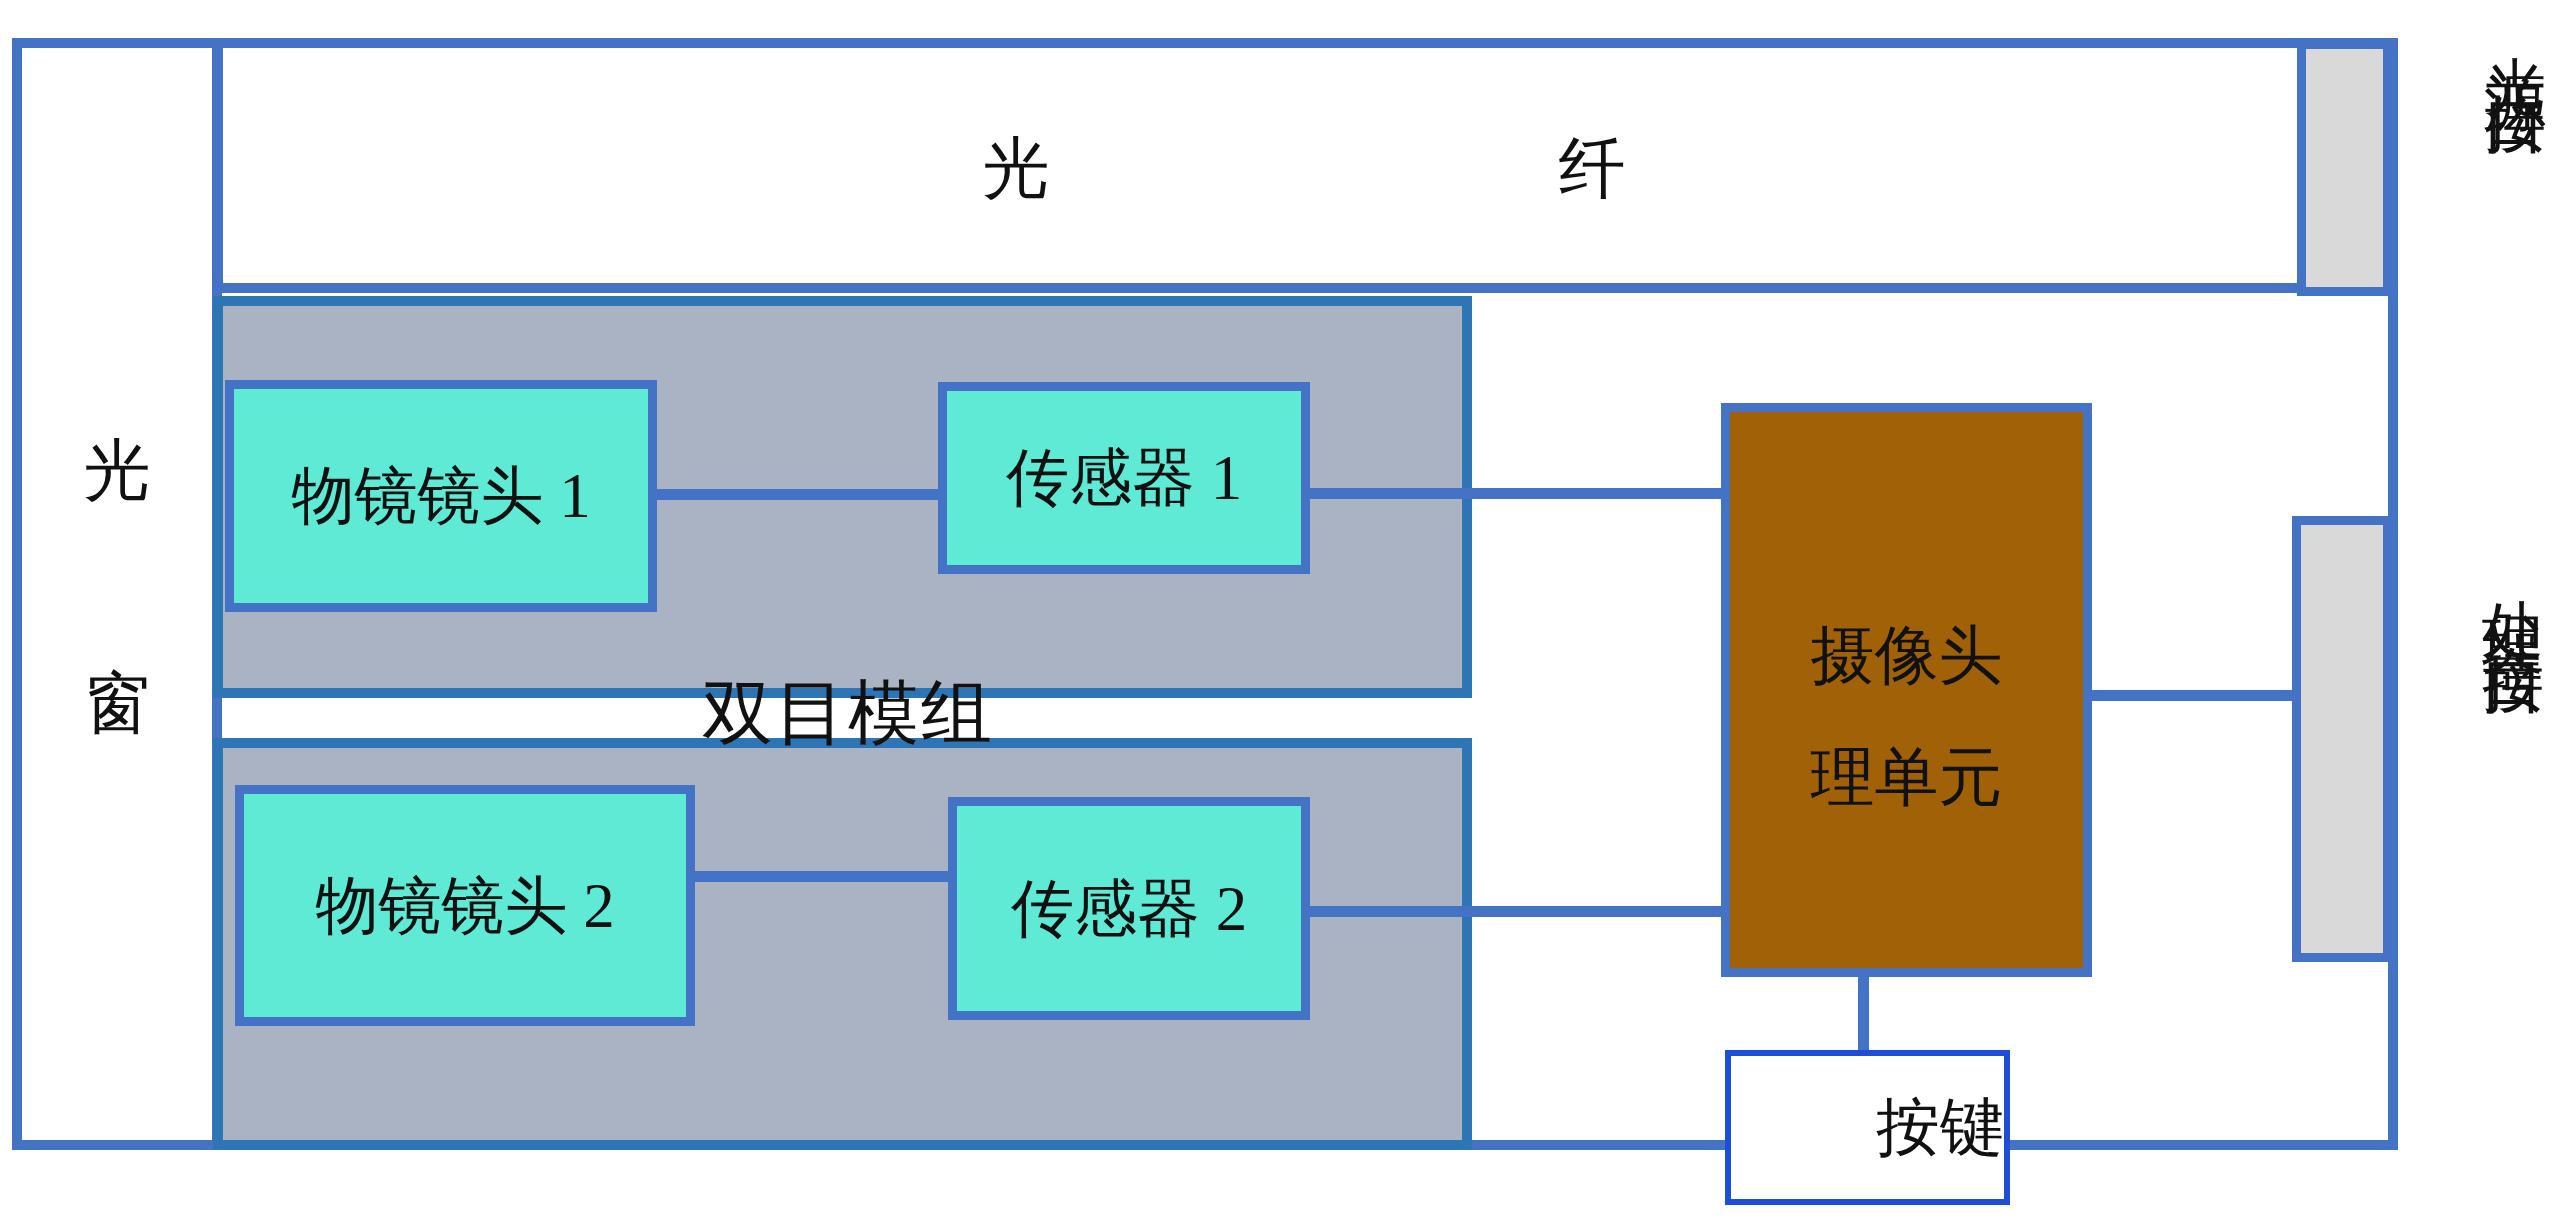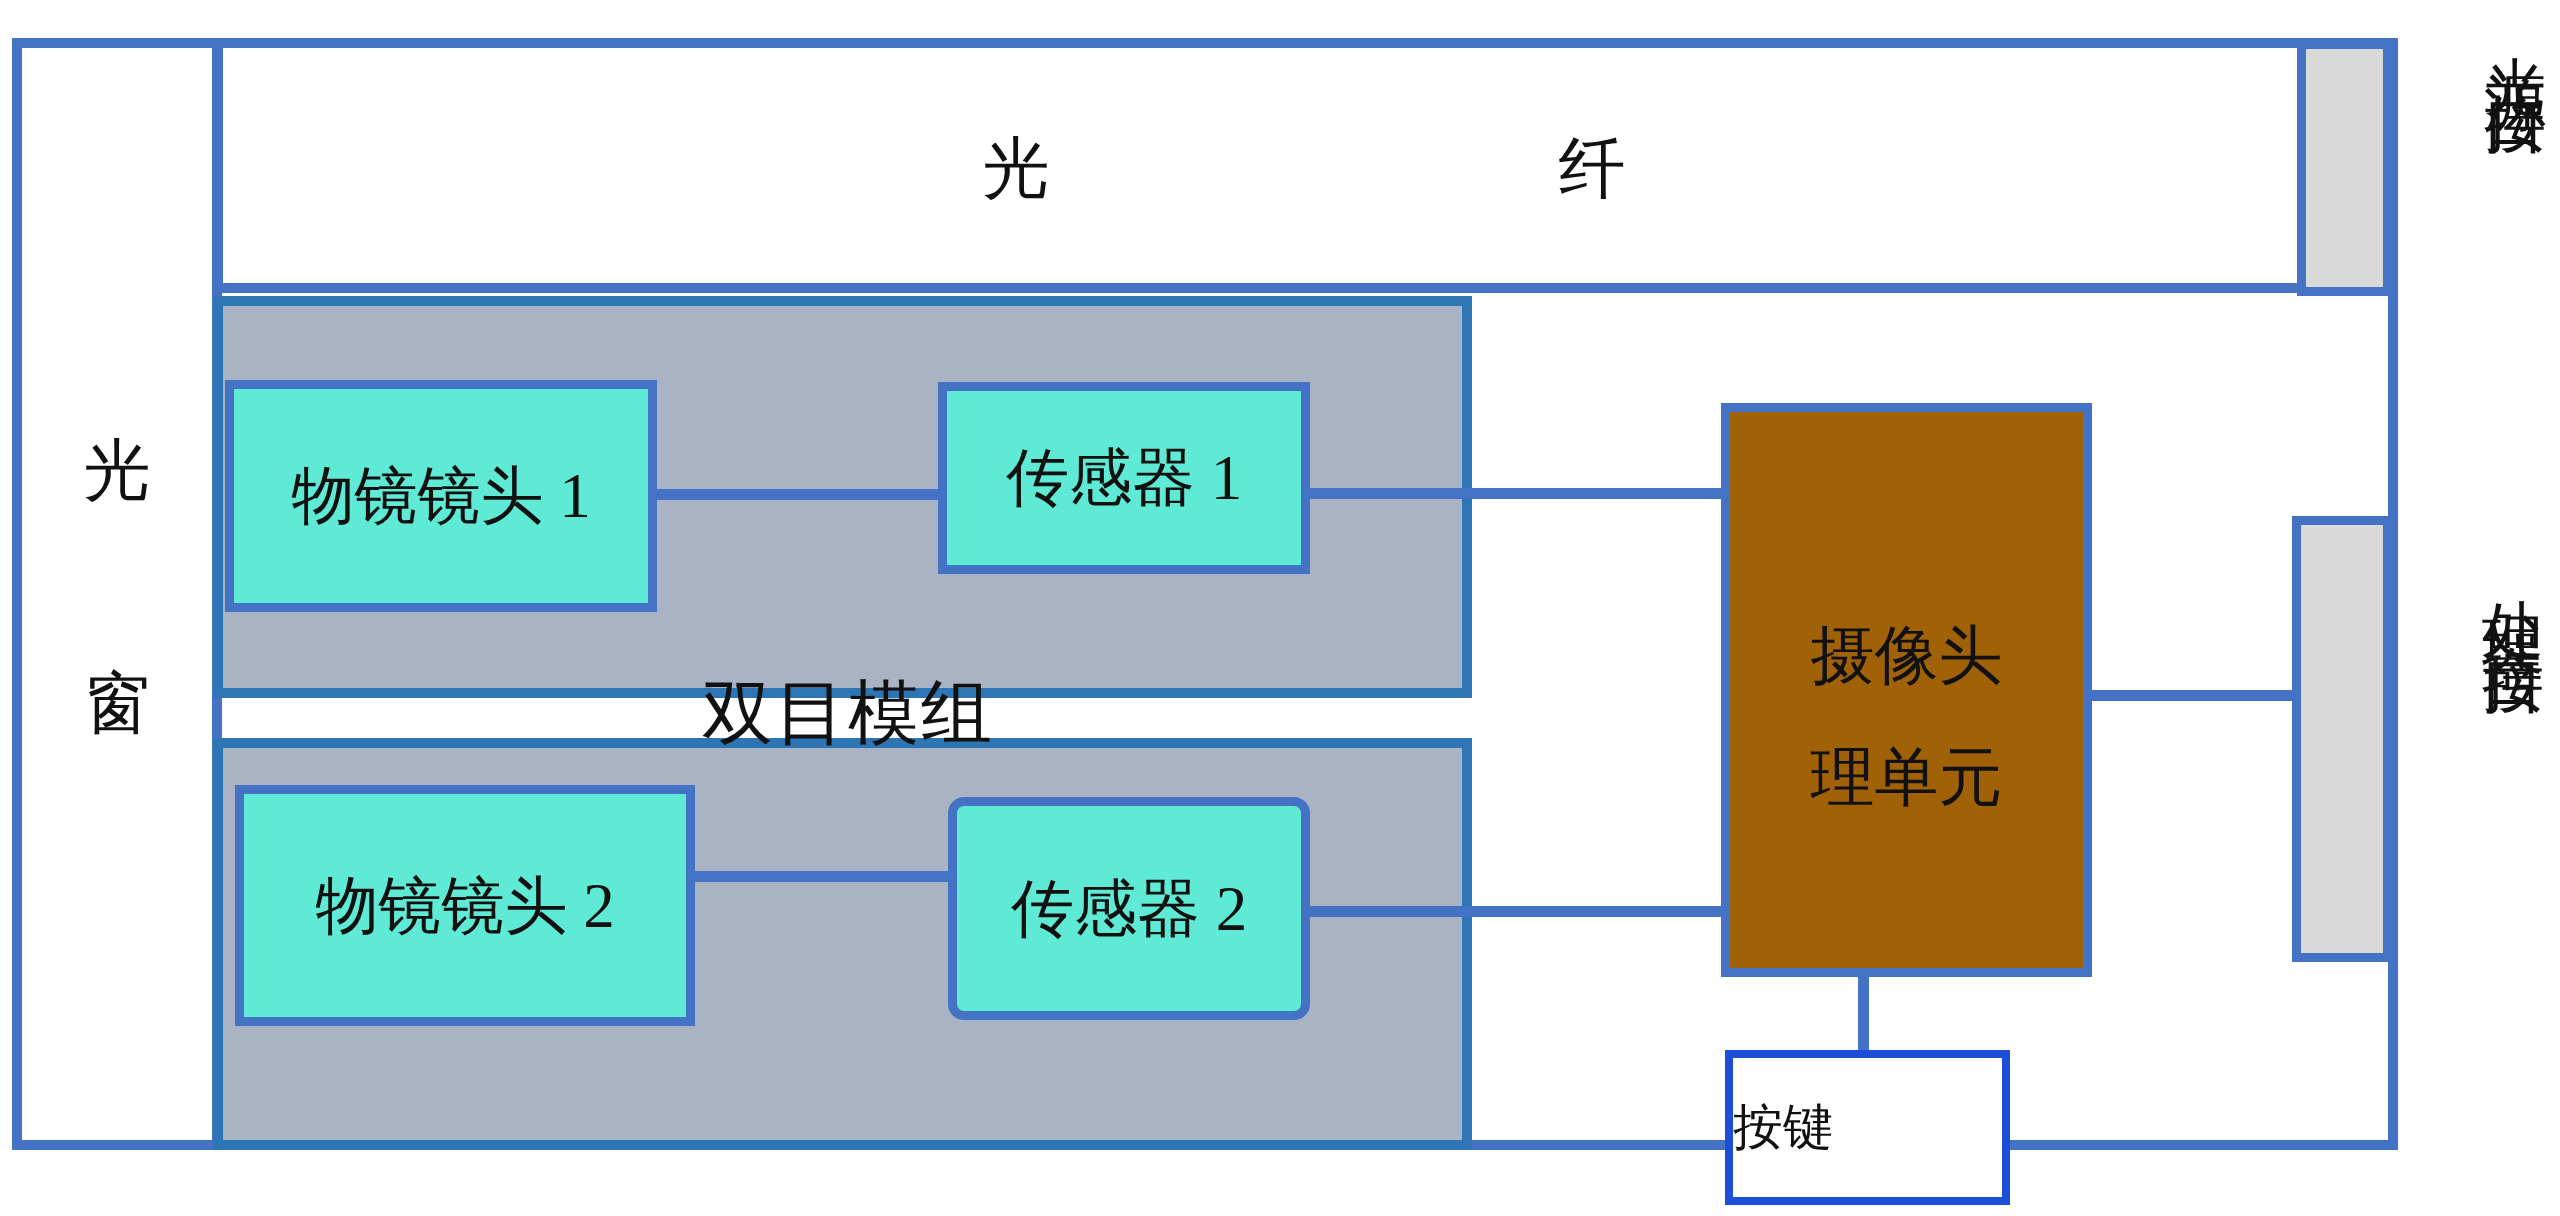--- a/index.html
+++ b/index.html
@@ -16,22 +16,22 @@
   .outer-frame{left:12px;top:38px;width:2386px;height:1112px;border:10px solid #4472C4;background:#ffffff;}
   .light-window{left:12px;top:38px;width:210px;height:1112px;border:10px solid #4472C4;background:#ffffff;}
   .fiber-band{left:213px;top:38px;width:2185px;height:255px;border:10px solid #4472C4;background:#ffffff;}
   .module-upper{left:213px;top:296px;width:1259px;height:402px;border:10px solid #2E75B6;background:#A9B3C4;}
   .module-lower{left:213px;top:738px;width:1259px;height:412px;border:10px solid #2E75B6;background:#A9B3C4;}
   
   .wbox{border:9px solid #4472C4;background:#5eead4;display:flex;align-items:center;justify-content:center;font-size:63px;white-space:nowrap;}
   .lens1{left:225px;top:380px;width:432px;height:232px;}
   .sensor1{left:938px;top:382px;width:372px;height:192px;}
   .lens2{left:235px;top:785px;width:460px;height:241px;}
-  .sensor2{left:948px;top:797px;width:362px;height:223px;border-radius:16px;}
-  .button-box{left:1725px;top:1050px;width:285px;height:155px;border:8px solid #1d4ed8;background:#ffffff;display:flex;align-items:center;justify-content:flex-start;font-size:50px;}
+  .sensor2{left:948px;top:797px;width:362px;height:223px;}
+  .button-box{left:1725px;top:1050px;width:285px;height:155px;border:6px solid #1d4ed8;background:#ffffff;display:flex;align-items:center;justify-content:flex-end;font-size:64px;}
   
   .cpu-box{left:1721px;top:403px;width:371px;height:574px;border:9px solid #4472C4;background:#a16207;
            display:flex;flex-direction:column;align-items:center;justify-content:center;padding-top:54px;
            font-size:64px;line-height:122px;white-space:nowrap;}
   
   .connector{background:#D9D9D9;border:9px solid #4472C4;}
   .conn-top{left:2297px;top:40px;width:95px;height:256px;}
   .conn-mid{left:2292px;top:516px;width:100px;height:446px;}
   
   .hline{height:11px;background:#4472C4;}

